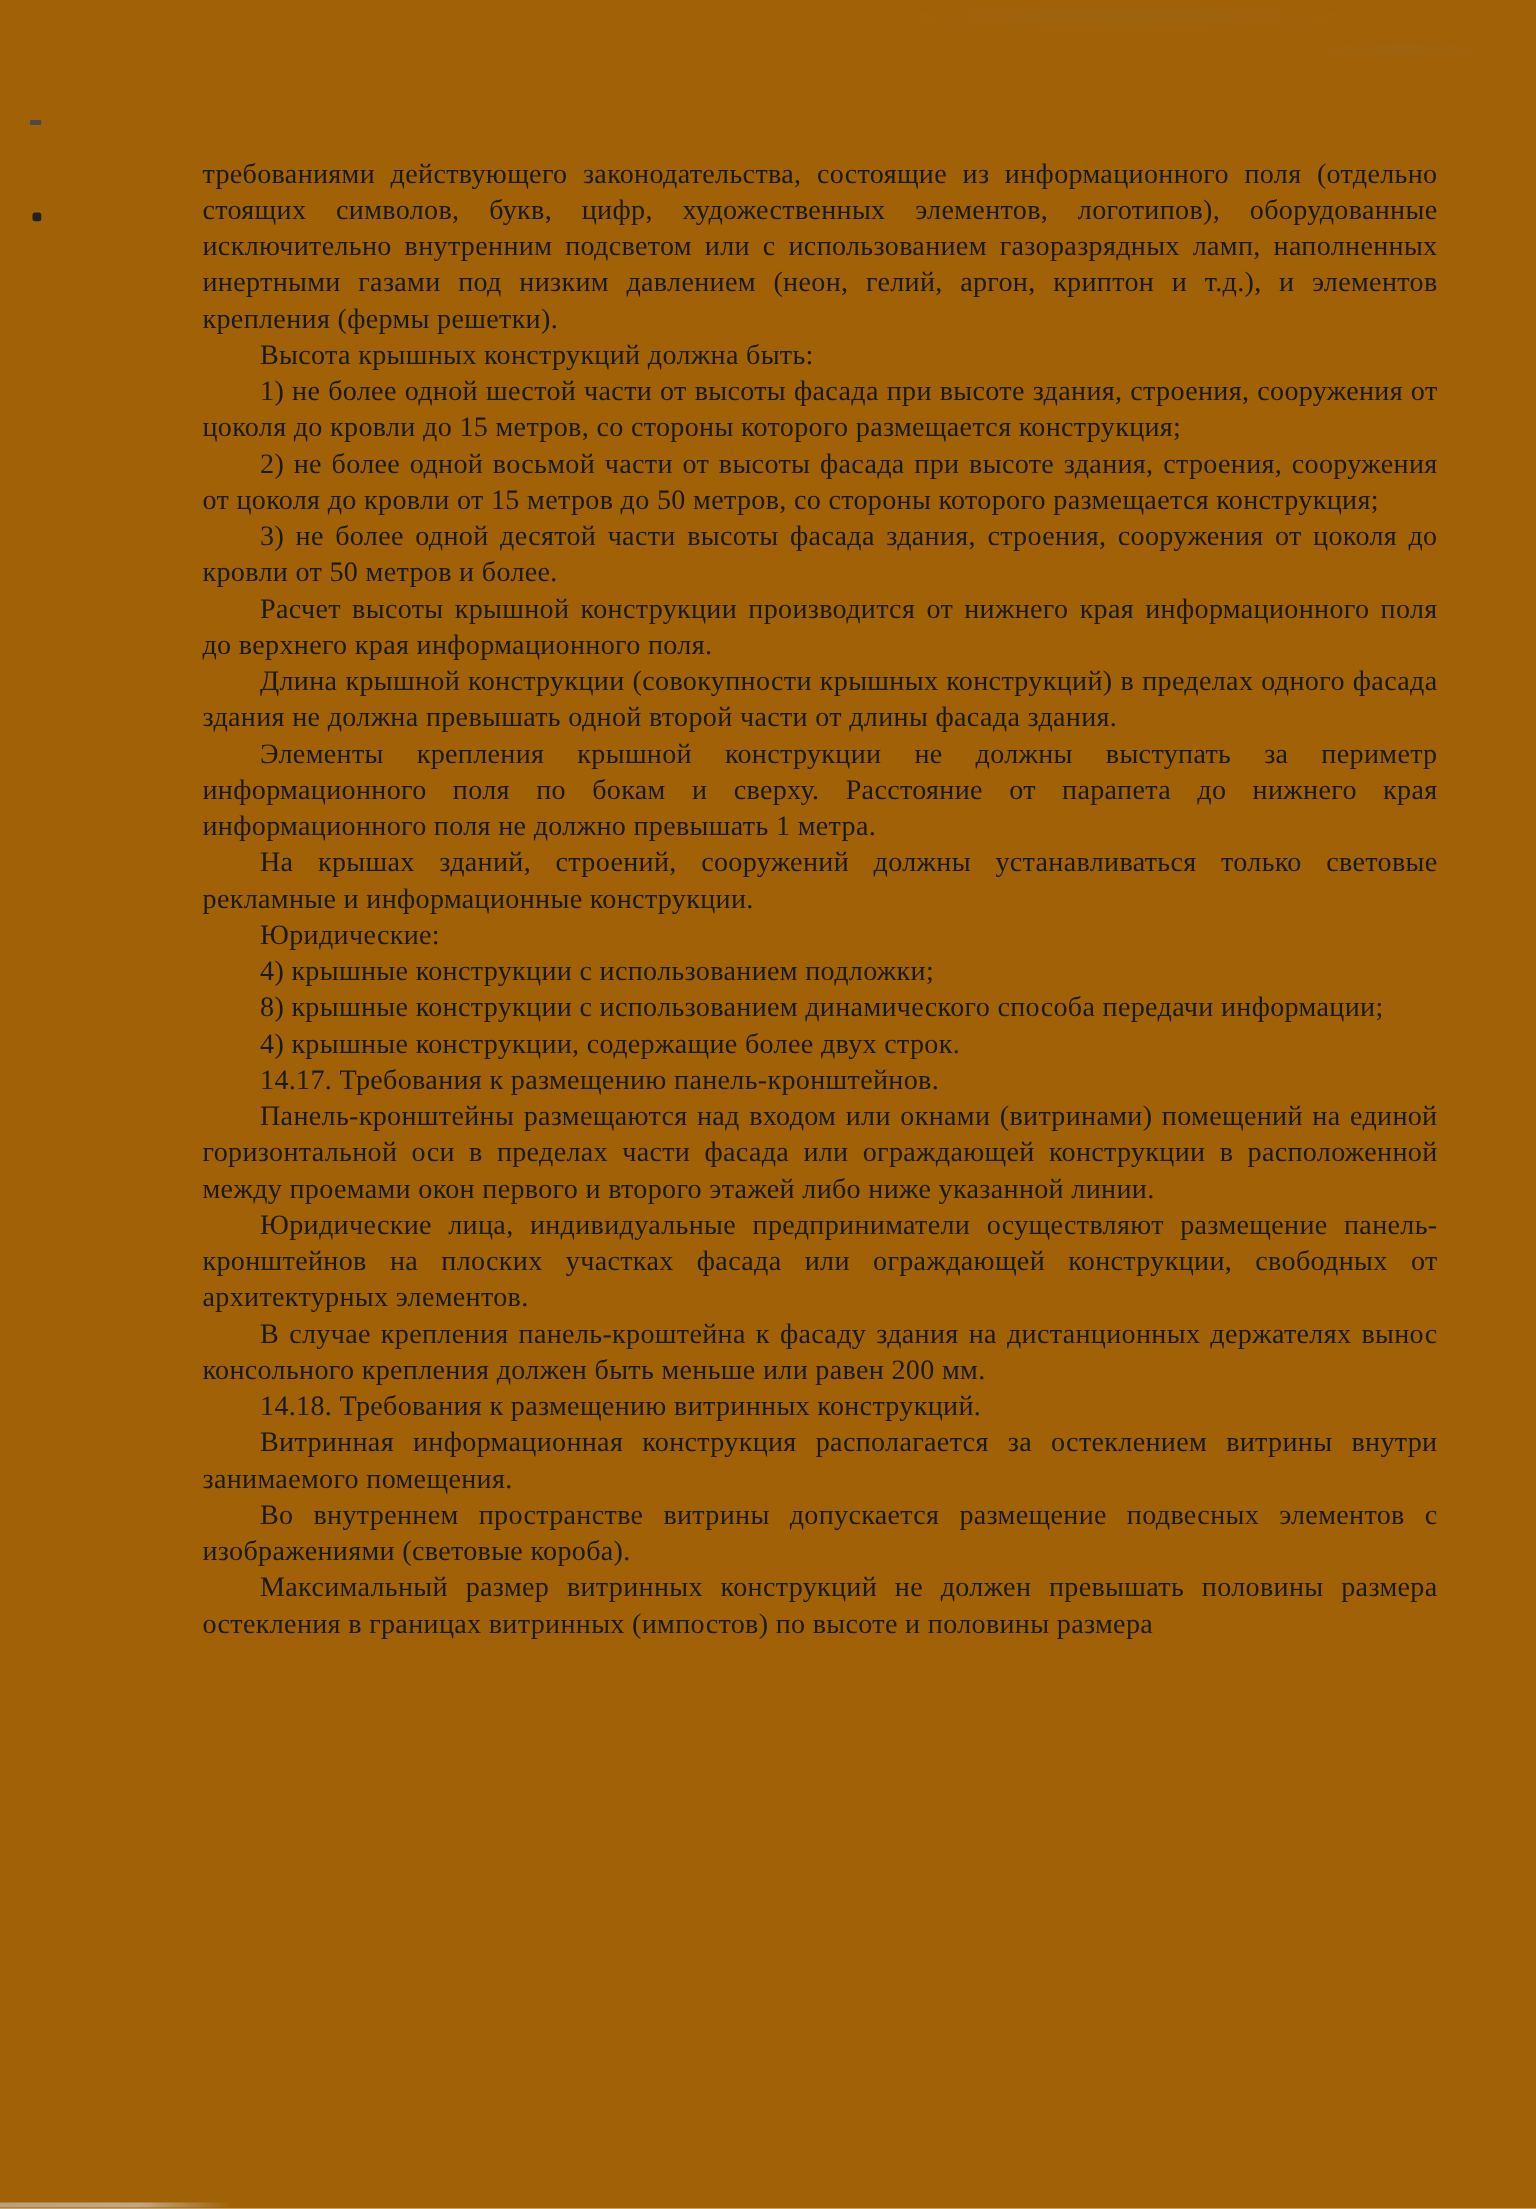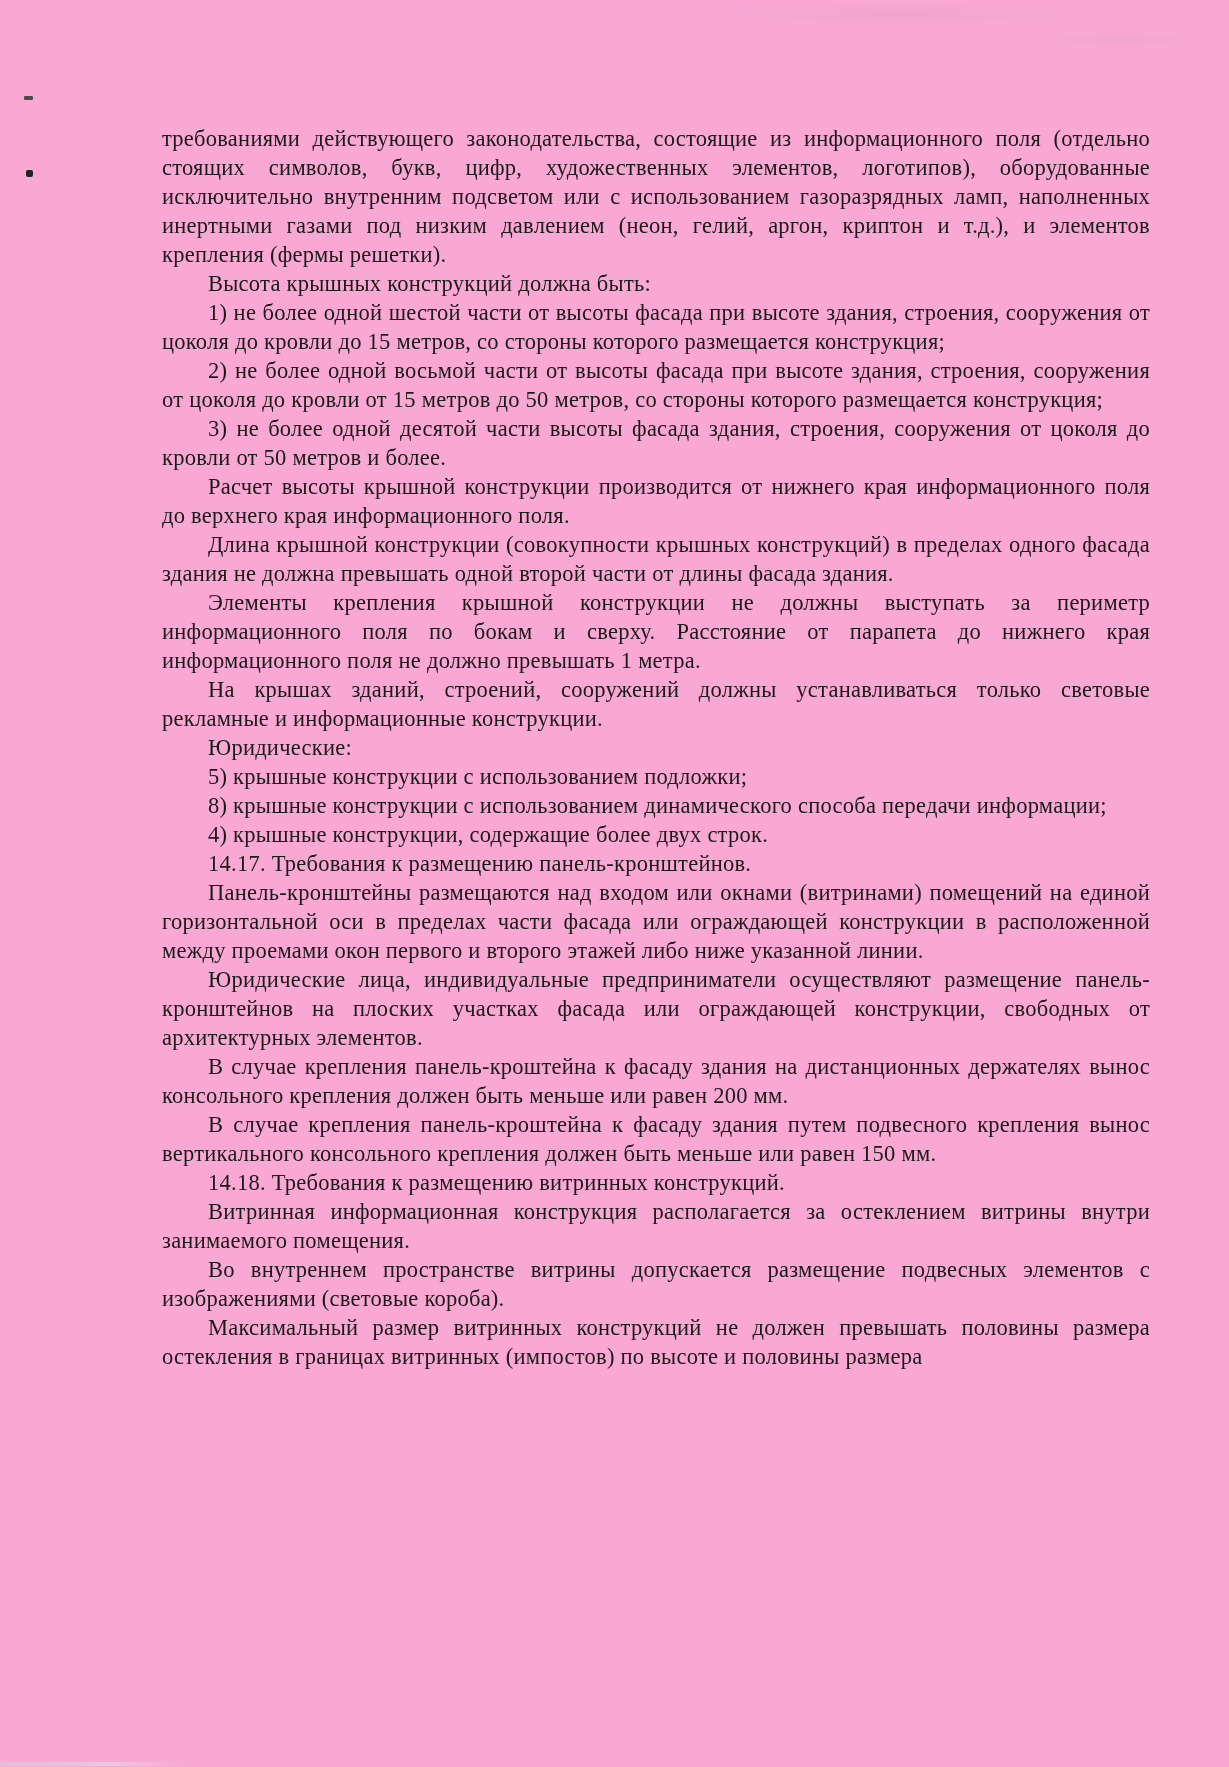--- a/index.html
+++ b/index.html
@@ -5,21 +5,21 @@
 <style>
   html, body {
     margin: 0;
     padding: 0;
     background: #ffffff;
   }
   .page {
     position: relative;
     width: 1229px;
     height: 1767px;
-    background: #f9a8d4;
+    background: #a16207;
     overflow: hidden;
     font-family: "Liberation Serif", "DejaVu Serif", serif;
   }
   
   .page::before {
     content: "";
     position: absolute;
     inset: 0;
     background:
       radial-gradient(ellipse 260px 18px at 900px 14px, rgba(120,120,125,0.08), transparent 70%),
@@ -85,26 +85,25 @@
       <p class="para">требованиями действующего законодательства, состоящие из информационного поля (отдельно стоящих символов, букв, цифр, художественных элементов, логотипов), оборудованные исключительно внутренним подсветом или с использованием газоразрядных ламп, наполненных инертными газами под низким давлением (неон, гелий, аргон, криптон и т.д.), и элементов крепления (фермы решетки).</p>
       <p class="para indent">Высота крышных конструкций должна быть:</p>
       <p class="para indent">1) не более одной шестой части от высоты фасада при высоте здания, строения, сооружения от цоколя до кровли до 15 метров, со стороны которого размещается конструкция;</p>
       <p class="para indent">2) не более одной восьмой части от высоты фасада при высоте здания, строения, сооружения от цоколя до кровли от 15 метров до 50 метров, со стороны которого размещается конструкция;</p>
       <p class="para indent">3) не более одной десятой части высоты фасада здания, строения, сооружения от цоколя до кровли от 50 метров и более.</p>
       <p class="para indent">Расчет высоты крышной конструкции производится от нижнего края информационного поля до верхнего края информационного поля.</p>
       <p class="para indent">Длина крышной конструкции (совокупности крышных конструкций) в пределах одного фасада здания не должна превышать одной второй части от длины фасада здания.</p>
       <p class="para indent">Элементы крепления крышной конструкции не должны выступать за периметр информационного поля по бокам и сверху. Расстояние от парапета до нижнего края информационного поля не должно превышать 1 метра.</p>
       <p class="para indent">На крышах зданий, строений, сооружений должны устанавливаться только световые рекламные и информационные конструкции.</p>
       <p class="para indent">Юридические:</p>
-      <p class="para indent">5) крышные конструкции с использованием подложки;</p>
+      <p class="para indent">4) крышные конструкции с использованием подложки;</p>
       <p class="para indent">8) крышные конструкции с использованием динамического способа передачи информации;</p>
       <p class="para indent">4) крышные конструкции, содержащие более двух строк.</p>
       <p class="para indent">14.17. Требования к размещению панель-кронштейнов.</p>
       <p class="para indent">Панель-кронштейны размещаются над входом или окнами (витринами) помещений на единой горизонтальной оси в пределах части фасада или ограждающей конструкции в расположенной между проемами окон первого и второго этажей либо ниже указанной линии.</p>
       <p class="para indent">Юридические лица, индивидуальные предприниматели осуществляют размещение панель-кронштейнов на плоских участках фасада или ограждающей конструкции, свободных от архитектурных элементов.</p>
       <p class="para indent">В случае крепления панель-кроштейна к фасаду здания на дистанционных держателях вынос консольного крепления должен быть меньше или равен 200 мм.</p>
-      <p class="para indent">В случае крепления панель-кроштейна к фасаду здания путем подвесного крепления вынос вертикального консольного крепления должен быть меньше или равен 150 мм.</p>
       <p class="para indent">14.18. Требования к размещению витринных конструкций.</p>
       <p class="para indent">Витринная информационная конструкция располагается за остеклением витрины внутри занимаемого помещения.</p>
       <p class="para indent">Во внутреннем пространстве витрины допускается размещение подвесных элементов с изображениями (световые короба).</p>
       <p class="para indent">Максимальный размер витринных конструкций не должен превышать половины размера остекления в границах витринных (импостов) по высоте и половины размера</p>
     </div>
 </div>
 
 </body></html>

